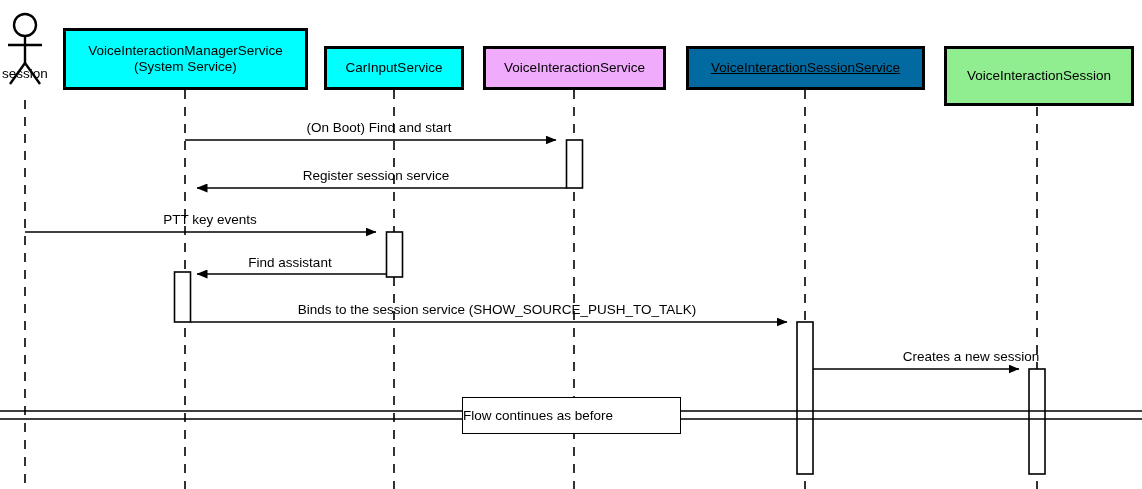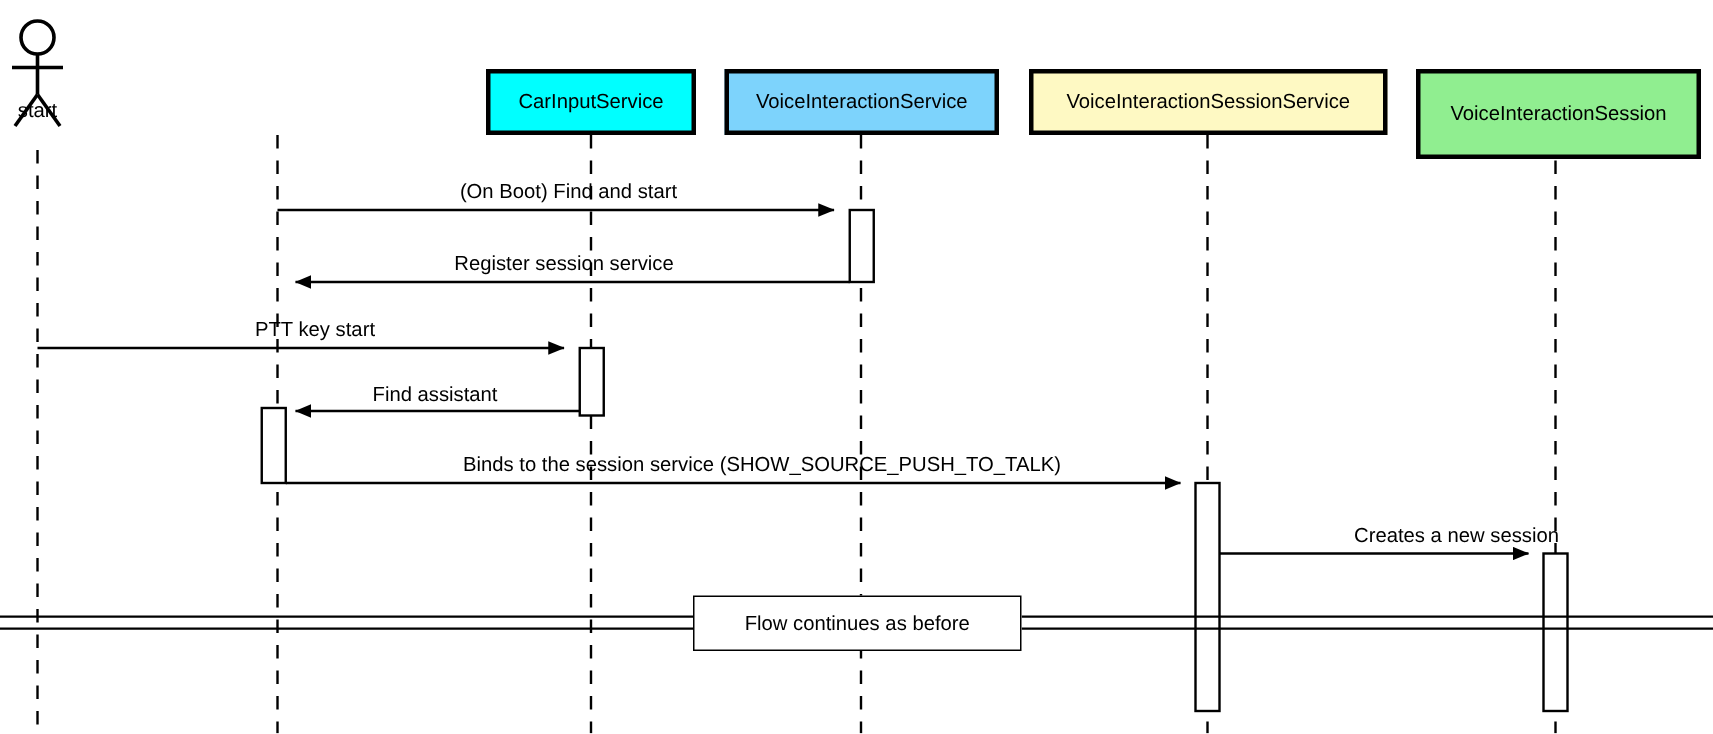--- a/index.html
+++ b/index.html
@@ -48,21 +48,20 @@
     white-space: nowrap;
     text-align: center;
     transform: translateX(-50%);
   }
   .note-box {
     position: absolute;
     border: 1.5px solid #000000;
     background: #ffffff;
     display: flex;
     align-items: center;
-    justify-content: center;
     font-size: 13.5px;
     color: #000000;
     white-space: nowrap;
   }
 </style>
 </head>
 <body>
 
 <div id="diagram">
 
@@ -117,48 +116,52 @@
     </g>
 
     <g stroke="#000000" stroke-width="1.5">
       <line x1="0" y1="411" x2="462" y2="411"></line>
       <line x1="0" y1="419" x2="462" y2="419"></line>
       <line x1="681" y1="411" x2="1142" y2="411"></line>
       <line x1="681" y1="419" x2="1142" y2="419"></line>
     </g>
   </svg>
 
-  <div class="actor-label" style="left:0px; top:66px; width:50px;">start</div>
+  <div class="actor-label" style="left:0px; top:66px; width:50px;">session</div>
 
+  <div class="lifeline-box" style="left:63px; top:28px; width:245px; height:62px; background:#00ffff;">
+    <span>VoiceInteractionManagerService
+(System Service)</span>
+  </div>
 
   <div class="lifeline-box" style="left:324px; top:46px; width:140px; height:44px; background:#00ffff;">
     <span>CarInputService</span>
   </div>
 
-  <div class="lifeline-box" style="left:483px; top:46px; width:183px; height:44px; background:#7dd3fc;">
+  <div class="lifeline-box" style="left:483px; top:46px; width:183px; height:44px; background:#f0abfc;">
     <span>VoiceInteractionService</span>
   </div>
 
-  <div class="lifeline-box" style="left:686px; top:46px; width:239px; height:44px; background:#fef9c3;">
+  <div class="lifeline-box" style="left:686px; top:46px; width:239px; height:44px; background:#0369a1;text-decoration:underline;">
     <span>VoiceInteractionSessionService</span>
   </div>
 
   <div class="lifeline-box" style="left:944px; top:46px; width:190px; height:60px; background:#90ee90;">
     <span>VoiceInteractionSession</span>
   </div>
 
   <div class="msg-label" style="left:379px; top:120px;">(On Boot) Find and start</div>
 
   <div class="msg-label" style="left:376px; top:168px;">Register session service</div>
 
-  <div class="msg-label" style="left:210px; top:212px;">PTT key start</div>
+  <div class="msg-label" style="left:210px; top:212px;">PTT key events</div>
 
   <div class="msg-label" style="left:290px; top:255px;">Find assistant</div>
 
-  <div class="msg-label" style="left:497px; top:302px;margin-left:11px;">Binds to the session service (SHOW_SOURCE_PUSH_TO_TALK)</div>
+  <div class="msg-label" style="left:497px; top:302px;">Binds to the session service (SHOW_SOURCE_PUSH_TO_TALK)</div>
 
   <div class="msg-label" style="left:923px; top:349px;margin-left:48px;">Creates a new session</div>
 
   <div class="note-box" style="left:462px; top:397px; width:219px; height:37px;">
     <span>Flow continues as before</span>
   </div>
 
 </div>
 
 </body></html>

